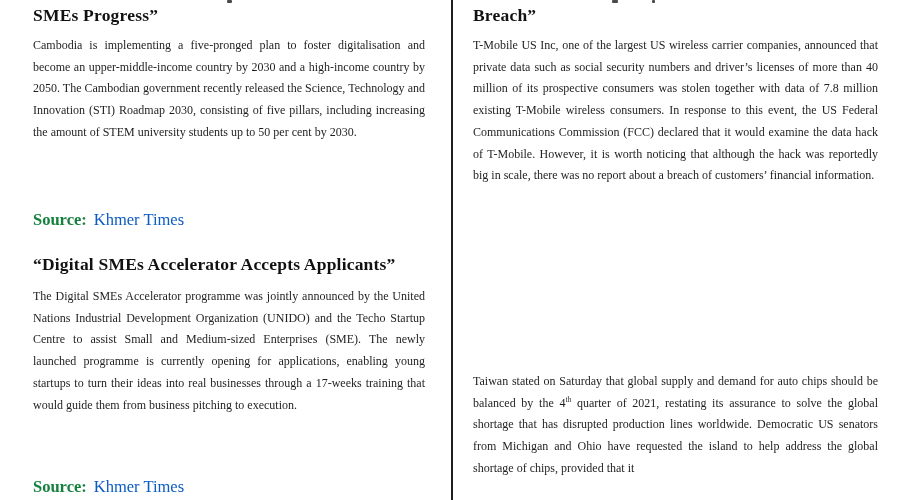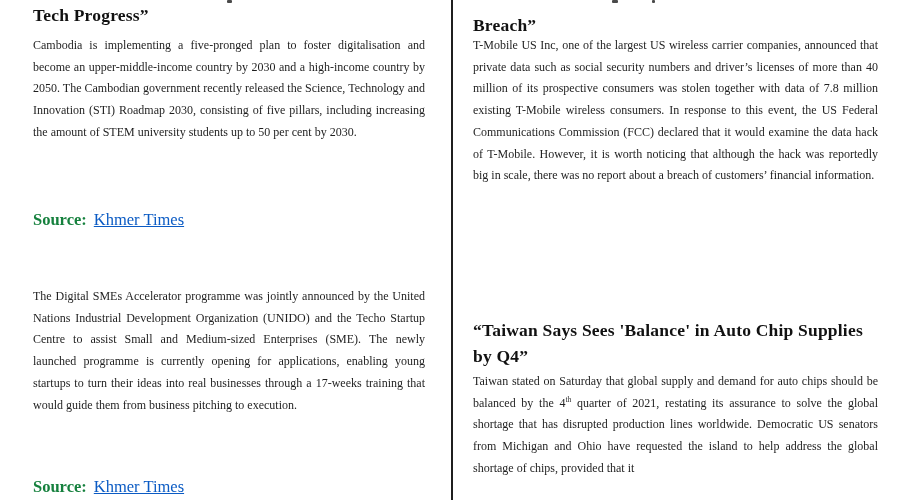--- a/index.html
+++ b/index.html
@@ -67,21 +67,20 @@
     font-size: 16.5px;
     line-height: 22px;
   }
   .source-label {
     font-weight: bold;
     color: #15803d;
     margin-right: 7px;
   }
   .source-link {
     color: #0b5bc4;
-    text-decoration: underline;
     cursor: pointer;
   }
   
   .remnant {
     position: absolute;
     top: 0;
     height: 3px;
     background: #4a4a4a;
     border-radius: 1px;
   }
@@ -93,45 +92,45 @@
 <body>
 
 <div class="page">
 
   <div class="remnant remnant-a"></div>
   <div class="remnant remnant-b"></div>
   <div class="remnant remnant-c"></div>
 
   <div class="col col-left">
 
-    <div class="headline" style="top:2px;">Tech Progress”</div>
+    <div class="headline" style="top:2px;">SMEs Progress”</div>
 
     <div class="body-text" style="top:35px;">Cambodia is implementing a five-pronged plan to foster digitalisation and become an upper-middle-income country by 2030 and a high-income country by 2050. The Cambodian government recently released the Science, Technology and Innovation (STI) Roadmap 2030, consisting of five pillars, including increasing the amount of STEM university students up to 50 per cent by 2030.</div>
 
     <div class="source-line" style="top:209px;">
       <span class="source-label">Source:</span><a class="source-link">Khmer Times</a>
     </div>
 
+    <div class="headline" style="top:251px;">“Digital SMEs Accelerator Accepts Applicants”</div>
 
     <div class="body-text" style="top:286px;">The Digital SMEs Accelerator programme was jointly announced by the United Nations Industrial Development Organization (UNIDO) and the Techo Startup Centre to assist Small and Medium-sized Enterprises (SME). The newly launched programme is currently opening for applications, enabling young startups to turn their ideas into real businesses through a 17-weeks training that would guide them from business pitching to execution.</div>
 
     <div class="source-line" style="top:476px;">
       <span class="source-label">Source:</span><a class="source-link">Khmer Times</a>
     </div>
 
   </div>
 
   <div class="column-divider"></div>
 
   <div class="col col-right">
 
-    <div class="headline" style="top:2px;margin-top:10px;">Breach”</div>
+    <div class="headline" style="top:2px;">Breach”</div>
 
     <div class="body-text" style="top:35px;">T-Mobile US Inc, one of the largest US wireless carrier companies, announced that private data such as social security numbers and driver’s licenses of more than 40 million of its prospective consumers was stolen together with data of 7.8 million existing T-Mobile wireless consumers. In response to this event, the US Federal Communications Commission (FCC) declared that it would examine the data hack of T-Mobile. However, it is worth noticing that although the hack was reportedly big in scale, there was no report about a breach of customers’ financial information.</div>
 
 
-    <div class="headline" style="top:317px;">“Taiwan Says Sees 'Balance' in Auto Chip Supplies by Q4”</div>
 
     <div class="body-text" style="top:371px;"><span>Taiwan stated on Saturday that global supply and demand for auto chips should be balanced by the 4</span><span class="sup">th</span><span> quarter of 2021, restating its assurance to solve the global shortage that has disrupted production lines worldwide. Democratic US senators from Michigan and Ohio have requested the island to help address the global shortage of chips, provided that it</span></div>
 
   </div>
 
 </div>
 
 </body></html>

